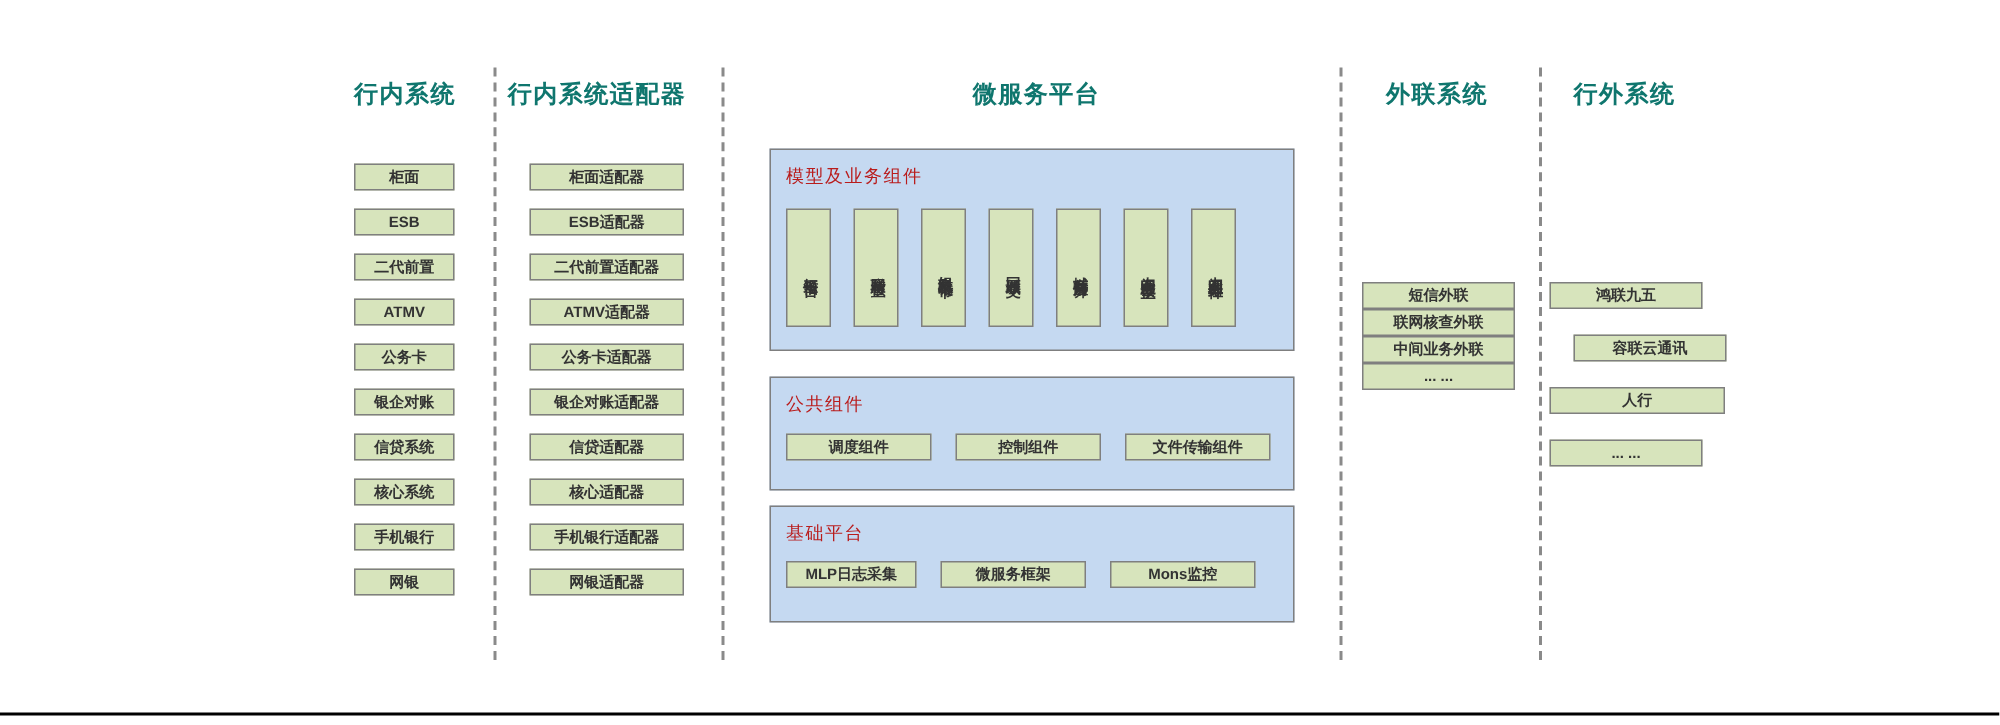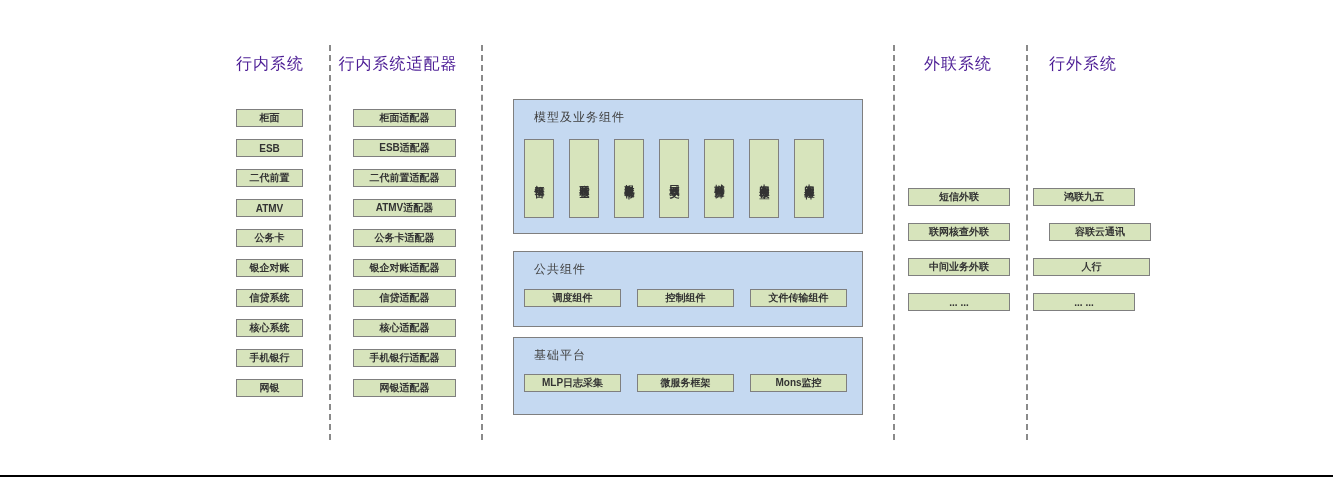--- a/index.html
+++ b/index.html
@@ -23,22 +23,22 @@
     overflow:hidden;
   }
   .col-title{
     position:absolute;
     top:53px;
     height:22px;
     width:200px;
     line-height:22px;
     text-align:center;
     font-size:16px;
-    font-weight:normal;
-    color:#4c1d95;
+    font-weight:bold;
+    color:#0f766e;
     letter-spacing:1px;
   }
   .divider{
     position:absolute;
     top:45px;
     height:395px;
     width:0;
     border-left:2px dashed var(--divider);
   }
   .vlist{
@@ -60,24 +60,24 @@
   }
   .panel{
     position:absolute;
     left:513px;
     width:350px;
     background:var(--blue);
     border:1px solid var(--border);
   }
   .panel-label{
     position:absolute;
-    left:20px;
+    left:10px;
     top:9px;
     font-size:12px;
-    color:#404040;
+    color:#b91c1c;
     letter-spacing:1px;
   }
   .hrow{
     position:absolute;
     left:10px;
     display:flex;
   }
   .vbox{
     width:30px;
     height:79px;
@@ -101,20 +101,21 @@
     background:#000000;
   }
 </style>
 </head>
 <body>
 
 <div class="canvas">
 
   <div class="col-title" style="left:170px;">行内系统</div>
   <div class="col-title" style="left:298px;">行内系统适配器</div>
+  <div class="col-title" style="left:591px;">微服务平台</div>
   <div class="col-title" style="left:858px;">外联系统</div>
   <div class="col-title" style="left:983px;">行外系统</div>
 
   <div class="divider" style="left:329px;"></div>
   <div class="divider" style="left:481px;"></div>
   <div class="divider" style="left:893px;"></div>
   <div class="divider" style="left:1026px;"></div>
 
   <div class="vlist" style="left:353px;top:109px;gap:12px;">
 
@@ -251,35 +252,35 @@
         <div class="sbox" style="width:97px;">
           <span>文件传输组件</span>
         </div>
       </div>
   </div>
 
   <div class="panel" style="top:337px;height:78px;">
     <div class="panel-label">基础平台</div>
     <div class="hrow" style="top:36px;gap:16px;">
 
-        <div class="sbox" style="width:97px;">
+        <div class="sbox" style="width:87px;">
           <span>MLP日志采集</span>
         </div>
 
         <div class="sbox" style="width:97px;">
           <span>微服务框架</span>
         </div>
 
         <div class="sbox" style="width:97px;">
           <span>Mons监控</span>
         </div>
       </div>
   </div>
 
-  <div class="vlist" style="left:908px;top:188px;gap:17px;">
+  <div class="vlist" style="left:908px;top:188px;">
 
       <div class="sbox" style="width:102px;">
         <span>短信外联</span>
       </div>
 
       <div class="sbox" style="width:102px;">
         <span>联网核查外联</span>
       </div>
 
       <div class="sbox" style="width:102px;">

